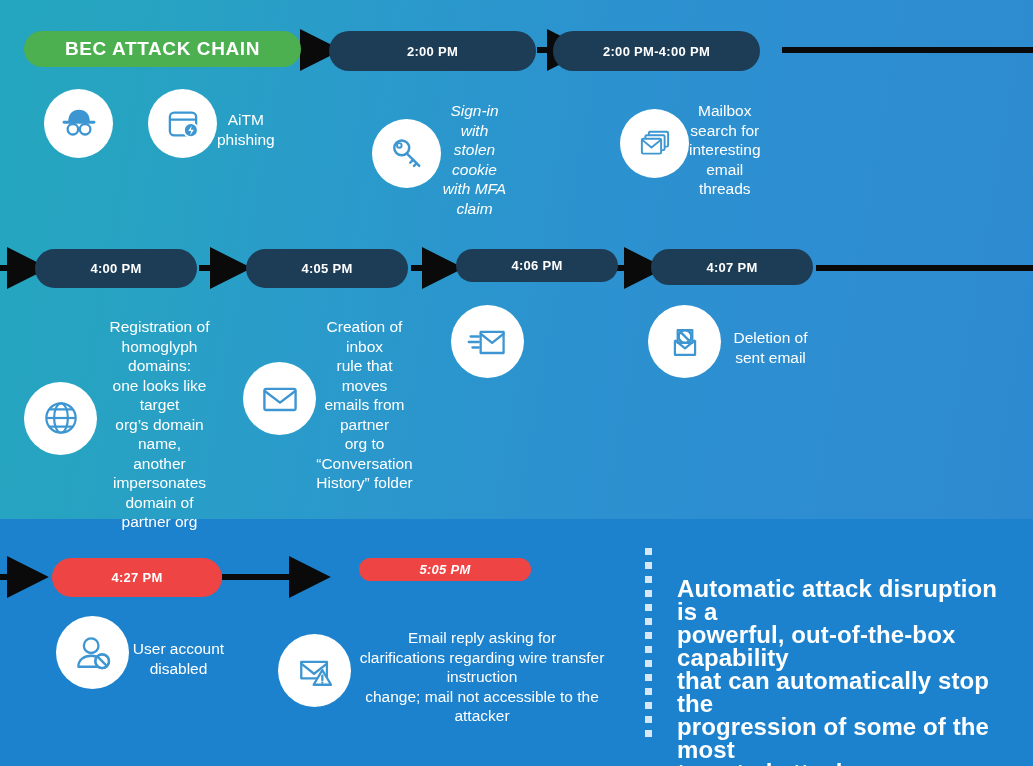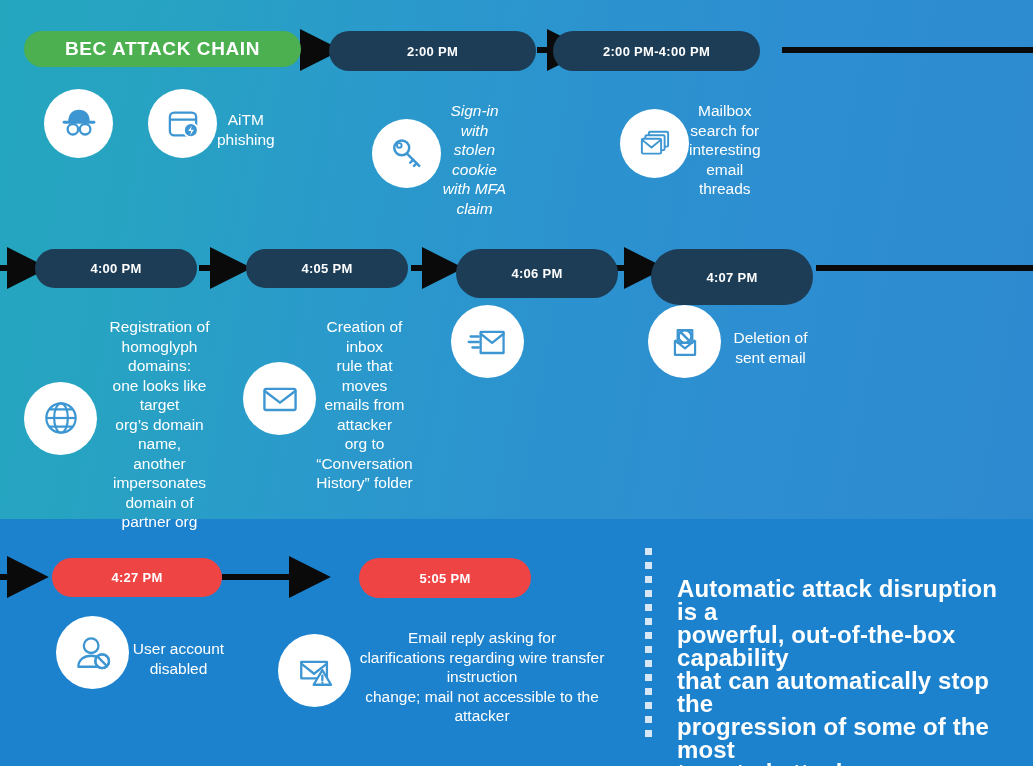--- a/index.html
+++ b/index.html
@@ -212,24 +212,24 @@
 interesting email
 threads</div>
   </div>
 
   <div class="pill pill-navy pill-time" style="left:35px; top:249px; width:162px; height:39px;">
     <span>4:00 PM</span>
   </div>
   <div class="pill pill-navy pill-time" style="left:246px; top:249px; width:162px; height:39px;">
     <span>4:05 PM</span>
   </div>
-  <div class="pill pill-navy pill-time" style="left:456px; top:249px; width:162px; height:49px;">
+  <div class="pill pill-navy pill-time" style="left:456px; top:249px; width:162px; height:33px;">
     <span>4:06 PM</span>
   </div>
-  <div class="pill pill-navy pill-time" style="left:651px; top:249px; width:162px; height:56px;align-items:center;">
+  <div class="pill pill-navy pill-time" style="left:651px; top:249px; width:162px; height:36px;align-items:center;">
     <span>4:07 PM</span>
   </div>
 
   <div class="node" style="left:24px; top:305px; width:192px;gap:6px;">
     <div class="icon-circle big">
       <svg viewBox="0 0 48 48" width="44" height="44" fill="none" stroke="#3d96d2" stroke-width="2.4">
         <circle cx="24" cy="24" r="16"></circle>
         <ellipse cx="24" cy="24" rx="7.5" ry="16"></ellipse>
         <path d="M8 24h32"></path>
         <path d="M11 14.5h26M11 33.5h26"></path>
@@ -245,21 +245,21 @@
 
   <div class="node" style="left:243px; top:305px; width:170px;">
     <div class="icon-circle big">
       <svg viewBox="0 0 48 48" width="44" height="44" fill="none" stroke="#3d96d2" stroke-width="2.6" stroke-linejoin="round">
         <rect x="7" y="13" width="34" height="23" rx="2"></rect>
         <path d="M7 15l17 13 17-13"></path>
       </svg>
     </div>
     <div class="caption">Creation of inbox
 rule that moves
-emails from attacker
+emails from partner
 org to “Conversation
 History” folder</div>
   </div>
 
   <div class="node" style="left:451px; top:305px; width:172px;">
     <div class="icon-circle big">
       <svg viewBox="0 0 48 48" width="44" height="44" fill="none" stroke="#3d96d2" stroke-width="2.5" stroke-linecap="round" stroke-linejoin="round">
         <path d="M16 13h25v23H16V13z"></path>
         <path d="M16 15l12.5 10L41 15"></path>
         <path d="M5 18h9M3 24h11M7 30h7"></path>
@@ -277,21 +277,21 @@
         <circle cx="24" cy="18" r="7" stroke-width="2.6"></circle>
         <path d="M19.3 13.3l9.4 9.4" stroke-width="2.6"></path>
       </svg>
     </div>
     <div class="caption">Deletion of sent email</div>
   </div>
 
   <div class="pill pill-gold pill-time" style="left:52px; top:558px; width:170px; height:39px;">
     <span>4:27 PM</span>
   </div>
-  <div class="pill pill-gold pill-time" style="left:359px; top:558px; width:172px; height:40px;">
+  <div class="pill pill-gold pill-time" style="left:359px; top:558px; width:172px; height:23px;font-style:italic;">
     <span>5:05 PM</span>
   </div>
 
   <div class="node" style="left:56px; top:616px; width:172px;">
     <div class="icon-circle big">
       <svg viewBox="0 0 48 48" width="44" height="44" fill="none" stroke="#3d96d2" stroke-width="2.5" stroke-linejoin="round">
         <circle cx="22" cy="16" r="8"></circle>
         <path d="M8 39c0-7.5 6.3-12 14-12s14 4.5 14 12z"></path>
         <circle cx="34" cy="33" r="7.5" fill="#ffffff"></circle>
         <circle cx="34" cy="33" r="7.5"></circle>

